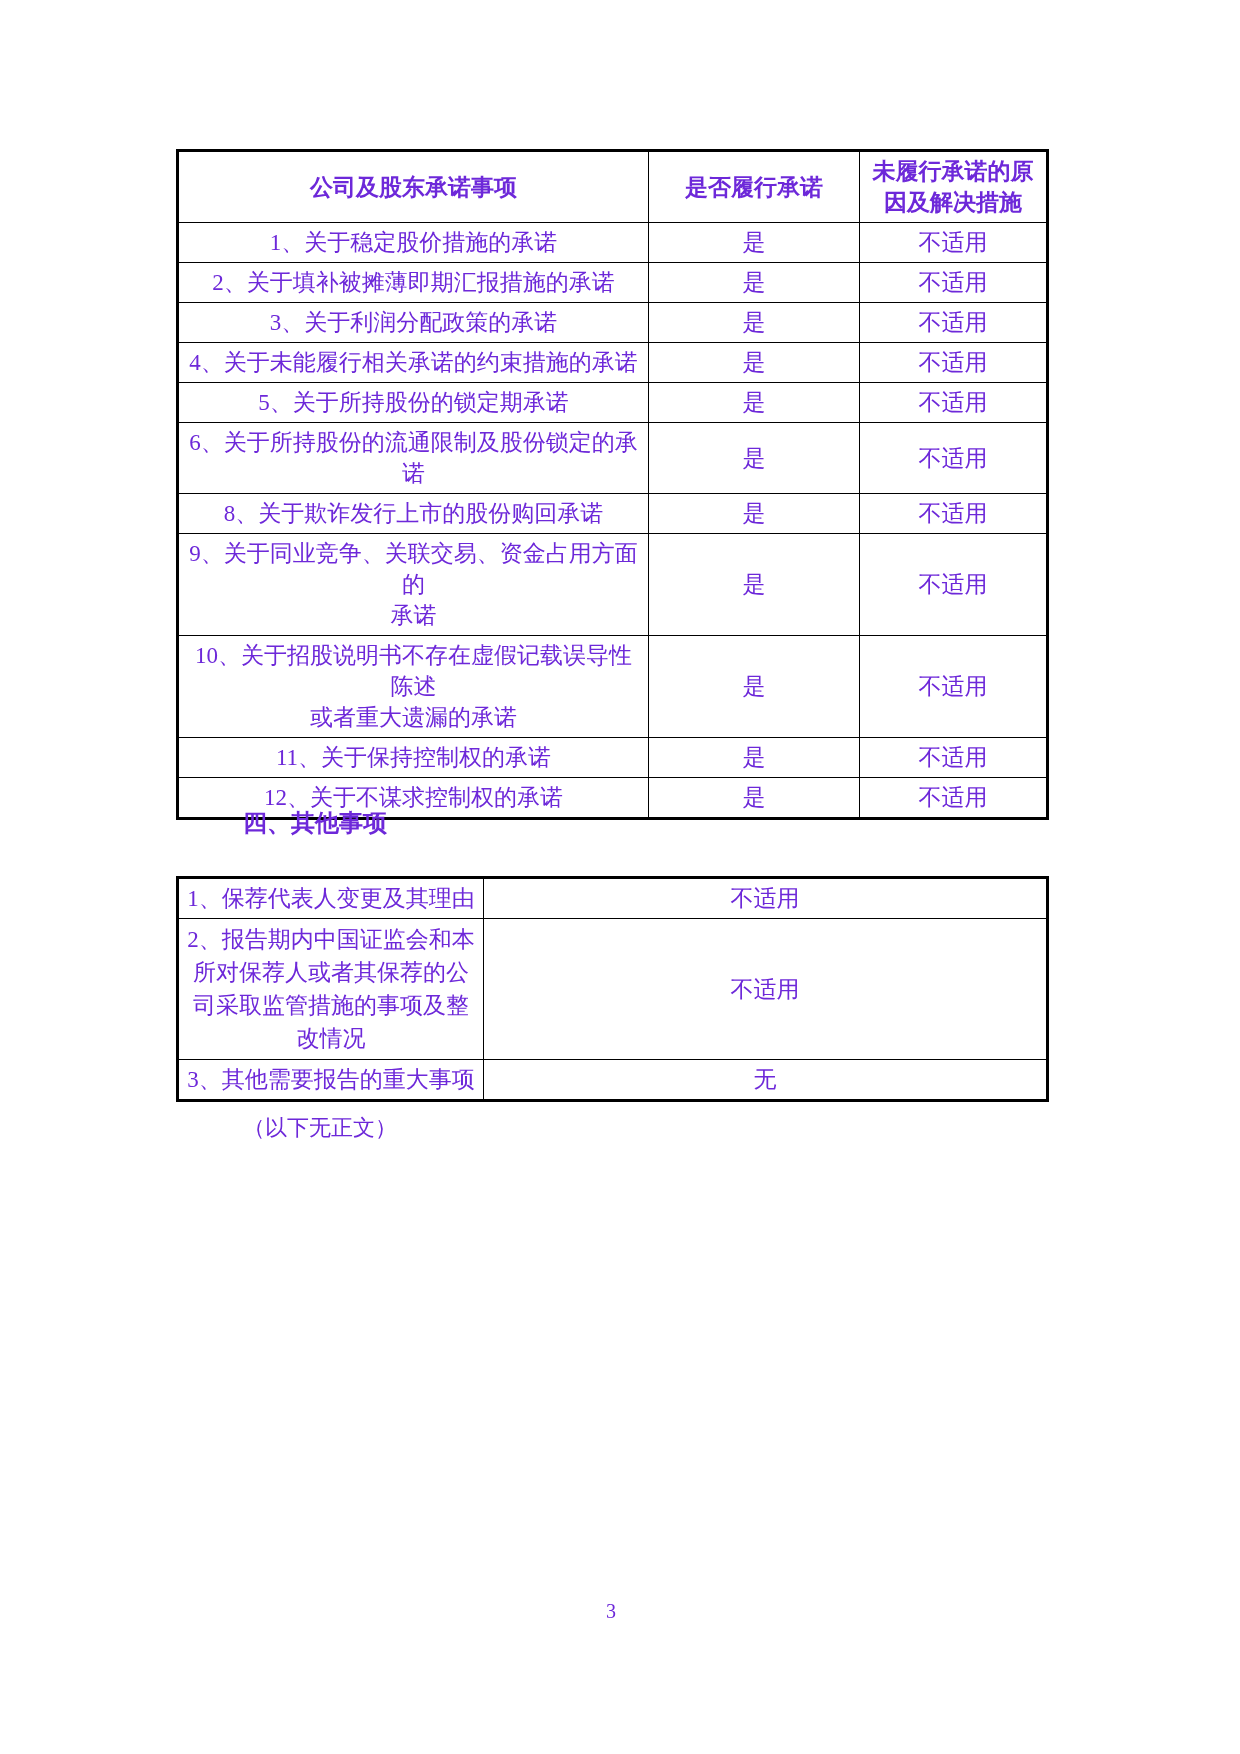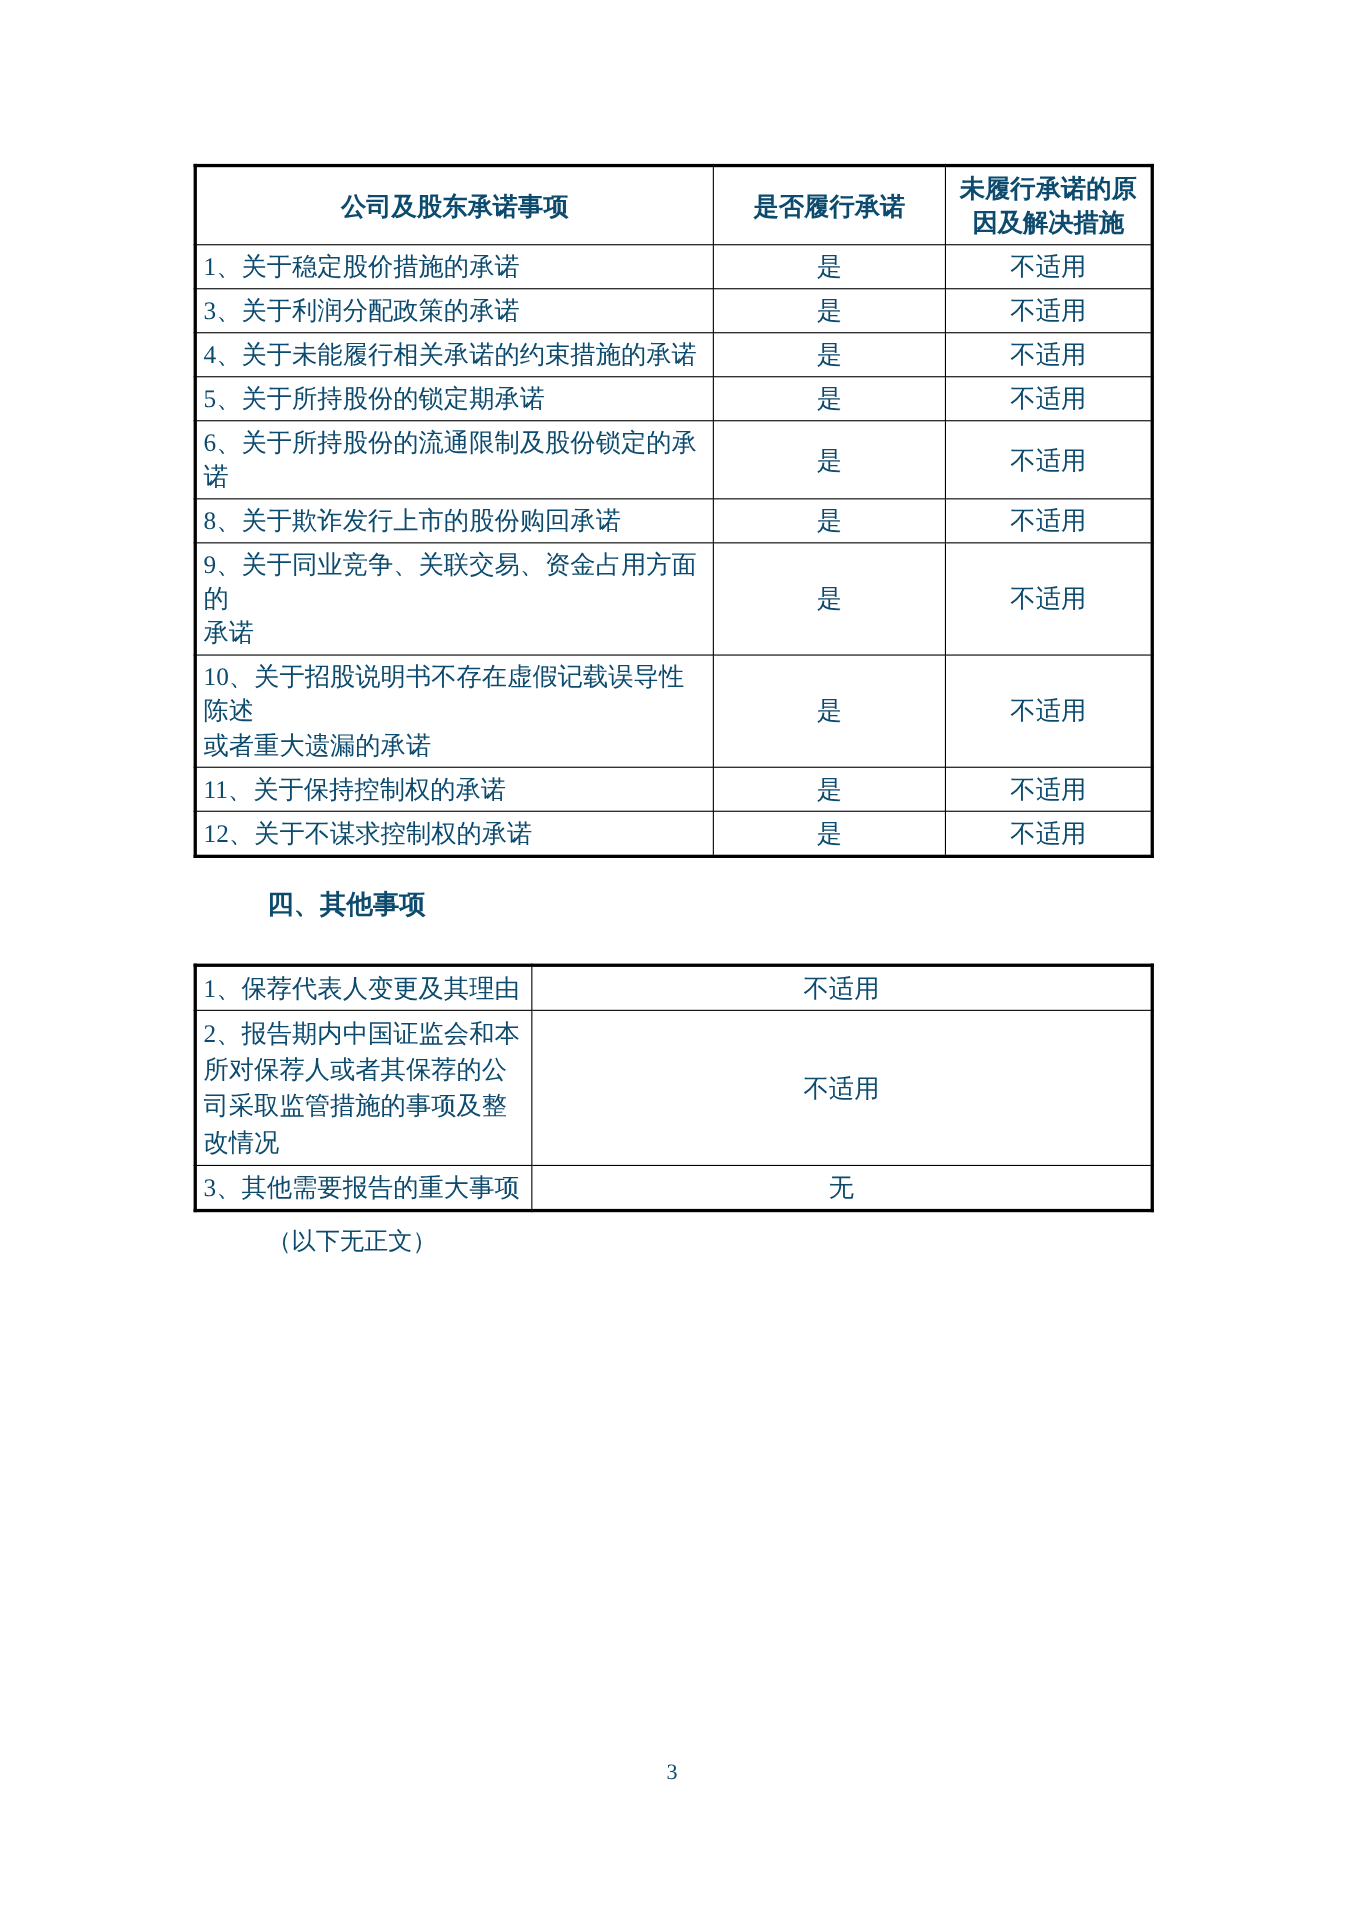--- a/index.html
+++ b/index.html
@@ -5,21 +5,21 @@
   html, body {
     margin: 0;
     padding: 0;
     background: #ffffff;
   }
   .page {
     position: relative;
     width: 1240px;
     height: 1754px;
     background: #ffffff;
-    color: #0c4a6e;
+    color: #6d28d9;
     font-family: "Liberation Serif", "DejaVu Serif", serif;
     overflow: hidden;
   }
   table.doc-table {
     position: absolute;
     left: 176px;
     width: 870px;
     border-collapse: collapse;
     table-layout: fixed;
     border: 3px solid #000000;
@@ -33,21 +33,21 @@
     white-space: pre-line;
     padding: 4px 6px;
     vertical-align: middle;
     overflow: hidden;
   }
   .doc-table th {
     font-weight: bold;
     text-align: center;
   }
   .cell-item {
-    text-align: left;
+    text-align: center;
     padding-left: 9px;
     padding-right: 3px;
   }
   .cell-center { text-align: center; }
   tr.h-header  { height: 58px; }
   tr.h-single  { height: 36px; }
   tr.h-double9  { height: 56px; margin-left: 16px; }
   tr.h-double10 { height: 62px; }
   tr.h-thead2  { height: 36px; }
   tr.h-row2big { height: 124px; }
@@ -90,20 +90,25 @@
     </colgroup>
     <tbody>
         <tr class="h-header">
       <th>公司及股东承诺事项</th>
       <th>是否履行承诺</th>
       <th>未履行承诺的原
 因及解决措施</th>
     </tr>
     <tr class="h-single">
       <td class="cell-item">1、关于稳定股价措施的承诺</td>
+      <td class="cell-center">是</td>
+      <td class="cell-center">不适用</td>
+    </tr>
+    <tr class="h-single">
+      <td class="cell-item">2、关于填补被摊薄即期汇报措施的承诺</td>
       <td class="cell-center">是</td>
       <td class="cell-center">不适用</td>
     </tr>
     <tr class="h-single">
       <td class="cell-item">3、关于利润分配政策的承诺</td>
       <td class="cell-center">是</td>
       <td class="cell-center">不适用</td>
     </tr>
     <tr class="h-single">
       <td class="cell-item">4、关于未能履行相关承诺的约束措施的承诺</td>

